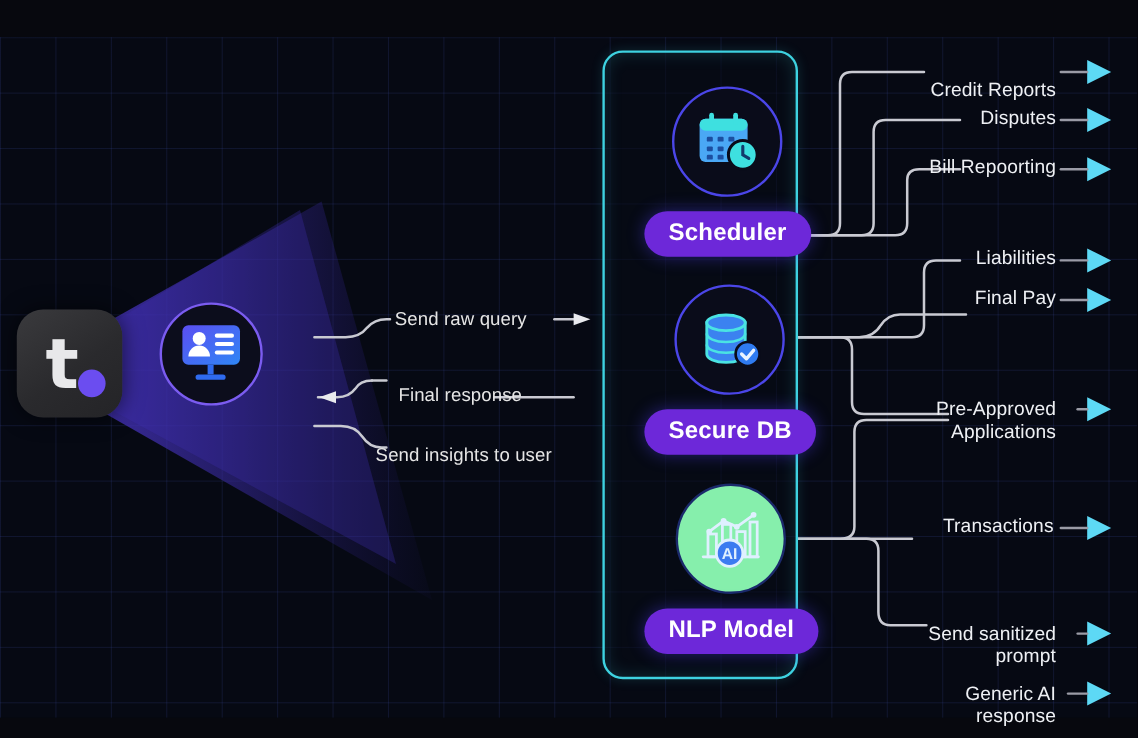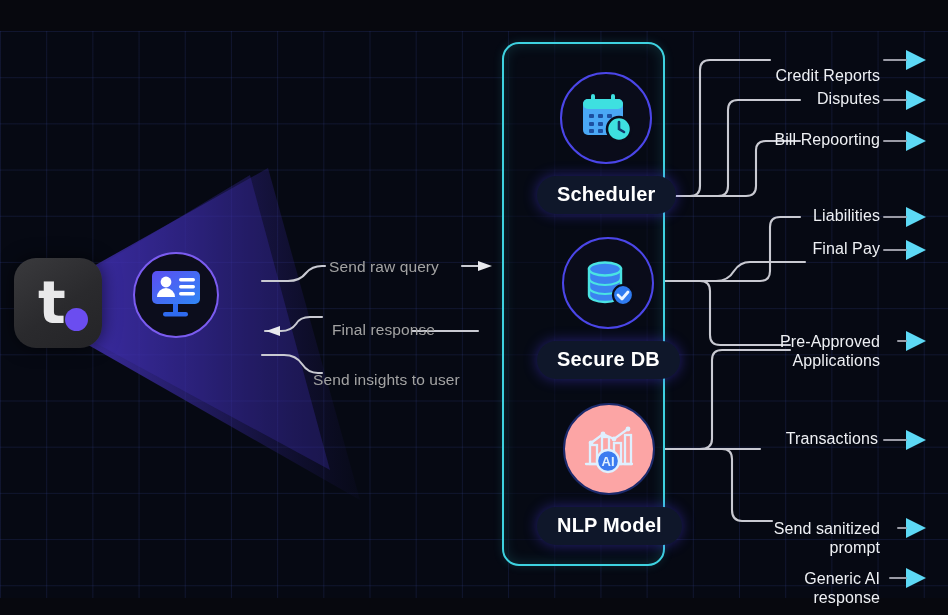--- a/index.html
+++ b/index.html
@@ -29,34 +29,34 @@
   #wires{position:absolute;left:0;top:0;width:948px;height:615px;}
 
   
   .node{position:absolute;display:flex;flex-direction:column;align-items:center;}
   .ring{
     width:92px;height:92px;border-radius:50%;
     display:flex;align-items:center;justify-content:center;
     box-sizing:border-box;
   }
   .ring-outline{border:2.5px solid #4b46e8;background:#0a0c1a;}
-  .ring-fill{border:2.5px solid #1b2a6b;background:#fca5a5;}
+  .ring-fill{border:2.5px solid #1b2a6b;background:#86efac;}
   .ring-user{border:2.5px solid #7b5cf0;background:#0c0d1c;width:86px;height:86px;}
 
   .pill{
     margin-top:12px;
     border-radius:999px;
     color:#fff;
     font-weight:bold;
     letter-spacing:.2px;
     display:flex;align-items:center;justify-content:center;
     white-space:nowrap;
   }
   .pill-core{
-    background:#0f172a;
+    background:#6d28d9;
     font-size:20px;
     padding:7px 20px 8px;
     box-shadow:0 0 14px rgba(75,59,240,.45);
   }
   .pill-user{
     background:linear-gradient(100deg,#7b3ff5 0%,#5b5bf5 55%,#4f6bf8 100%);
     font-size:21px;
     padding:8px 38px 9px;
     box-shadow:0 0 16px rgba(110,70,245,.5);
   }
@@ -86,21 +86,21 @@
   }
   #logo-dot{
     position:absolute;right:14px;bottom:17px;
     width:23px;height:23px;border-radius:50%;
     background:#6b4df0;
   }
 
   
   .wire-label{
     position:absolute;
-    color:#a3a3a3;
+    color:#e5e5e5;
     font-size:15.5px;
     white-space:nowrap;
     letter-spacing:.1px;
   }
   .out-label{
     position:absolute;
     color:#eef0f4;
     font-size:16px;
     text-align:right;
     line-height:18px;

